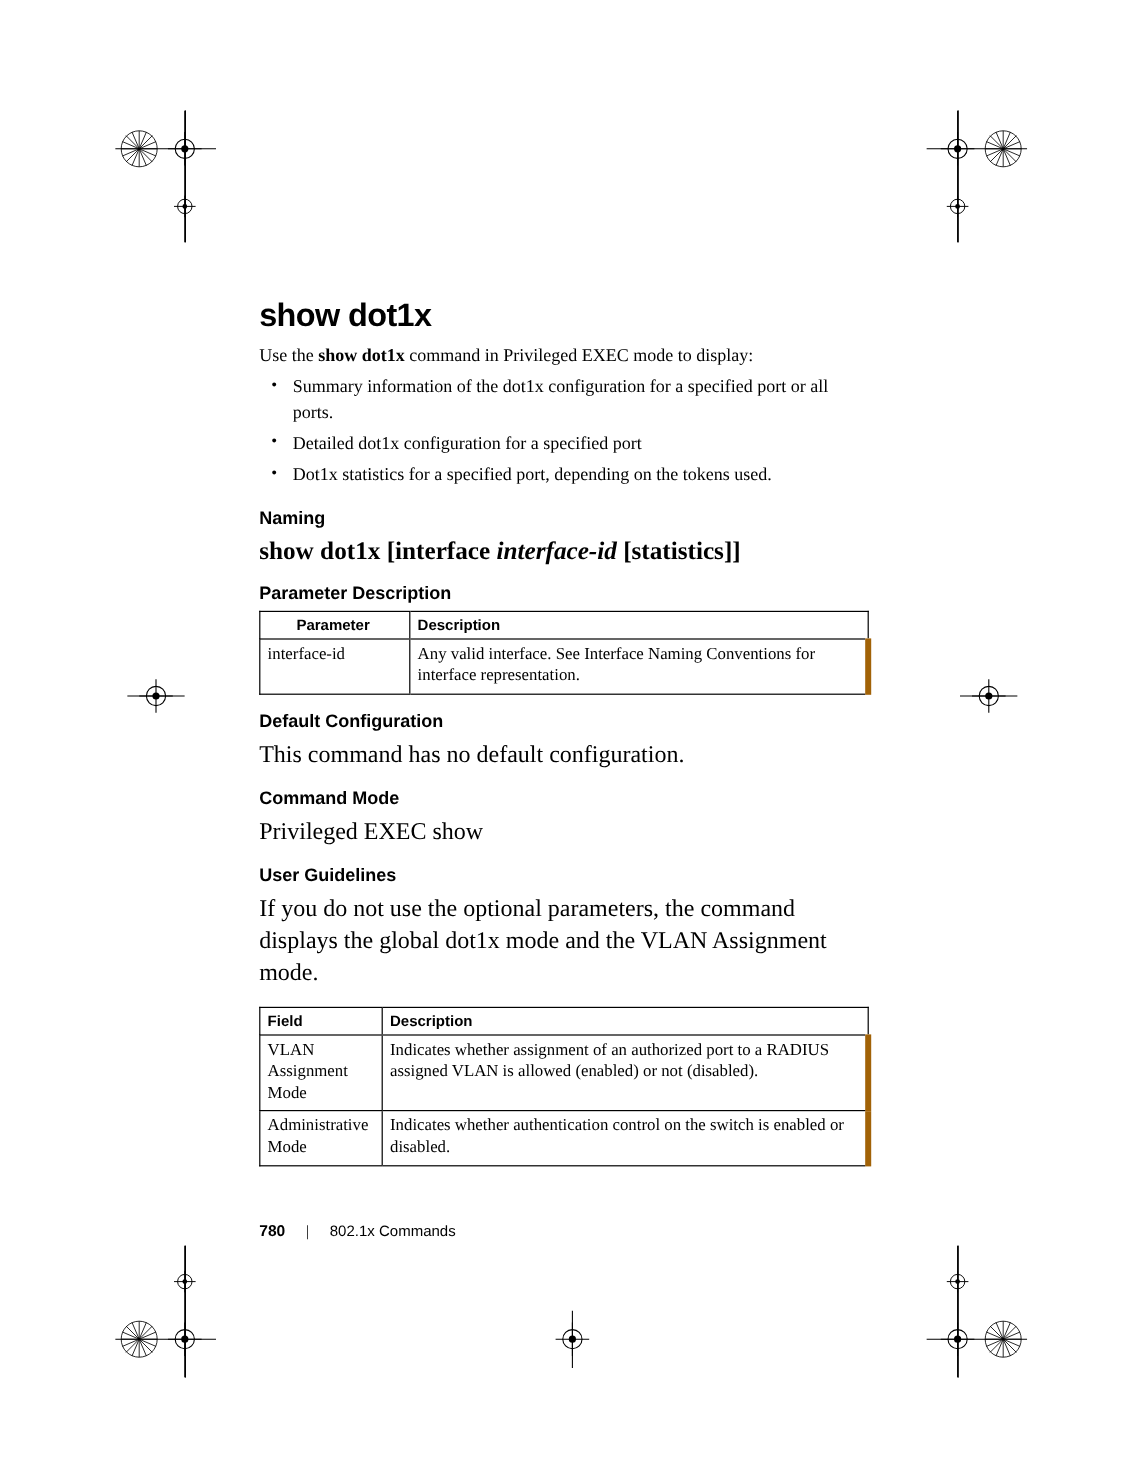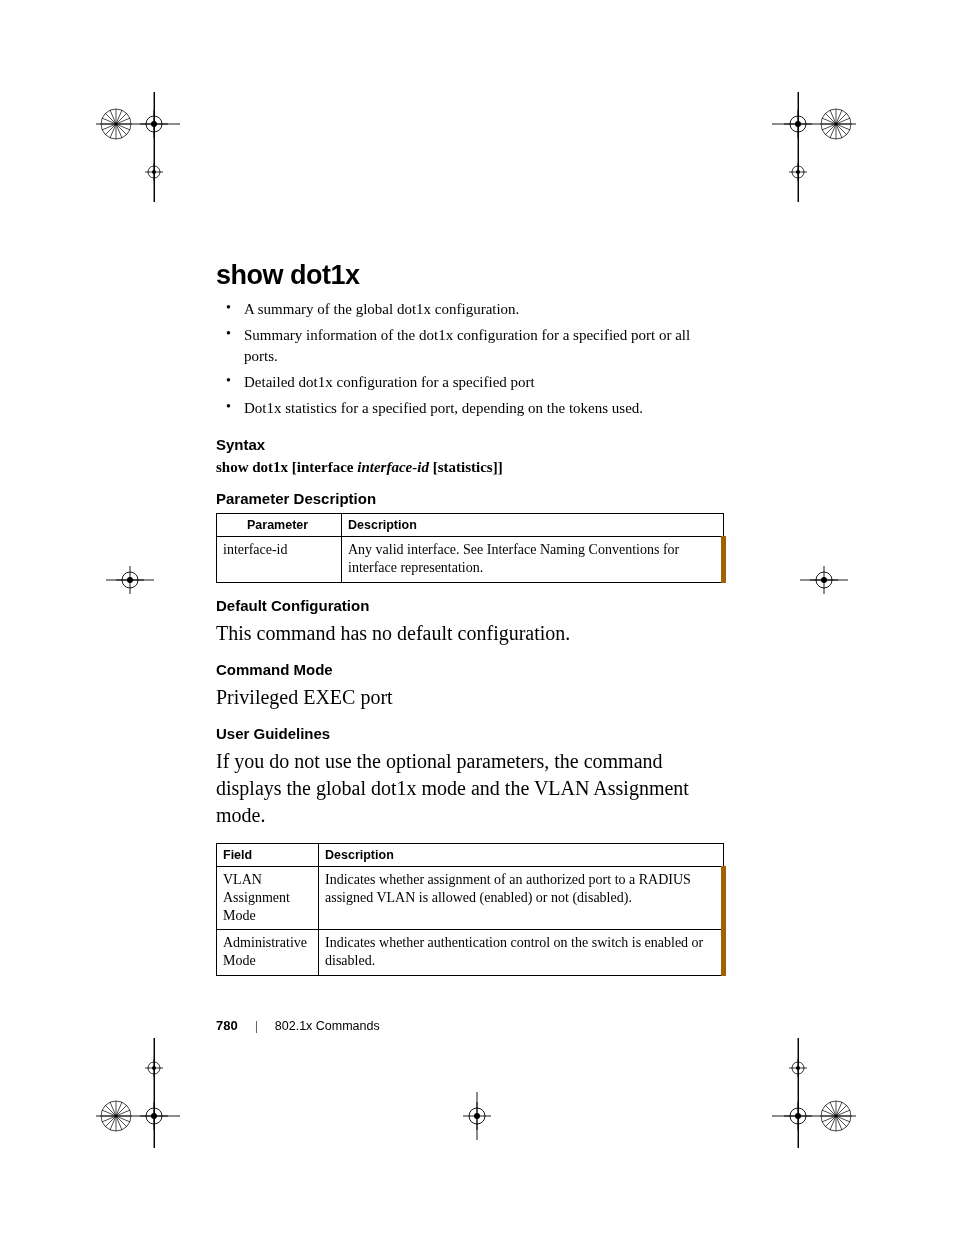--- a/index.html
+++ b/index.html
@@ -13,21 +13,21 @@
     }
 
     
     .regmark { position: absolute; }
     .regmark svg { display: block; }
 
     
     .page {
       position: absolute;
       left: 216px;
-      top: 260px;
+      top: 248px;
       width: 510px;
     }
     h1 {
       font-family: Arial, Helvetica, sans-serif;
       font-weight: 700;
       font-size: 27px;
       letter-spacing: -0.5px;
       margin-bottom: 8px;
     }
     .intro { font-size: 15px; line-height: 1.35; margin-bottom: 6px; }
@@ -48,21 +48,21 @@
       font-size: 14px;
     }
 
     h3.sub {
       font-family: Arial, Helvetica, sans-serif;
       font-weight: 700;
       font-size: 15px;
       margin-top: 14px;
       margin-bottom: 6px;
     }
-    .syntax-line { font-size: 15px; margin-bottom: 8px; }
+    .syntax-line { font-size: 21px; margin-bottom: 8px; }
     .syntax-line .b { font-weight: 700; }
     .syntax-line .i { font-style: italic; font-weight: 700; }
 
     .body-text { font-size: 20px; line-height: 1.35; margin-bottom: 6px; }
 
     table.param {
       width: 100%;
       border-collapse: collapse;
       margin: 6px 0 10px 0;
       font-size: 14px;
@@ -273,29 +273,31 @@
 </div>
 
 <div class="regmark" style="left:154px; top:92px; width:1px; height:110px; background:#000;"></div>
 <div class="regmark" style="left:798px; top:92px; width:1px; height:110px; background:#000;"></div>
 <div class="regmark" style="left:154px; top:1038px; width:1px; height:110px; background:#000;"></div>
 <div class="regmark" style="left:798px; top:1038px; width:1px; height:110px; background:#000;"></div>
 
 <div class="page">
   <h1>show dot1x</h1>
 
+  <p class="intro">
+    <span>Use the </span><span class="bold">show dot1x</span><span> command in Privileged EXEC mode to display:</span>
+  </p>
 
   <ul class="bullets">
-    <li>A summary of the global dot1x configuration.</li>
     <li>Summary information of the dot1x configuration for a specified port or all ports.</li>
     <li>Detailed dot1x configuration for a specified port</li>
     <li>Dot1x statistics for a specified port, depending on the tokens used.</li>
   </ul>
 
-  <h3 class="sub">Syntax</h3>
+  <h3 class="sub">Naming</h3>
   <p class="syntax-line">
     <span class="b">show dot1x </span><span class="b">[interface </span><span class="i">interface-id</span><span class="b"> [statistics]]</span>
   </p>
 
   <h3 class="sub">Parameter Description</h3>
   <table class="param">
     <thead>
       <tr>
         <th style="width:125px;padding-left:30px;">Parameter</th>
         <th>Description</th>
@@ -306,21 +308,21 @@
         <td>interface-id</td>
         <td>Any valid interface. See Interface Naming Conventions for interface representation.</td>
       </tr>
     </tbody>
   </table>
 
   <h3 class="sub">Default Configuration</h3>
   <p class="body-text">This command has no default configuration.</p>
 
   <h3 class="sub">Command Mode</h3>
-  <p class="body-text">Privileged EXEC port</p>
+  <p class="body-text">Privileged EXEC show</p>
 
   <h3 class="sub">User Guidelines</h3>
   <p class="body-text">If you do not use the optional parameters, the command displays the global dot1x mode and the VLAN Assignment mode.</p>
 
   <table class="param" style="margin-top:14px;">
     <thead>
       <tr>
         <th style="width:102px;">Field</th>
         <th>Description</th>
       </tr>

